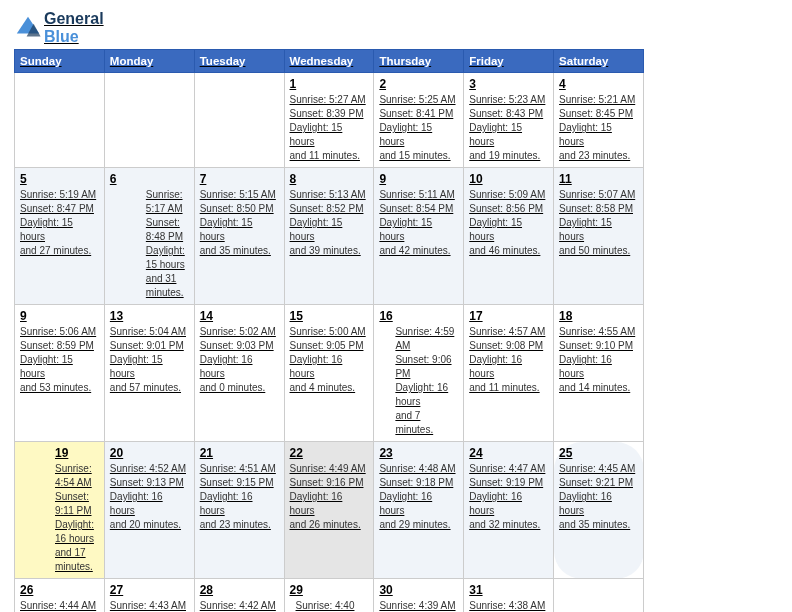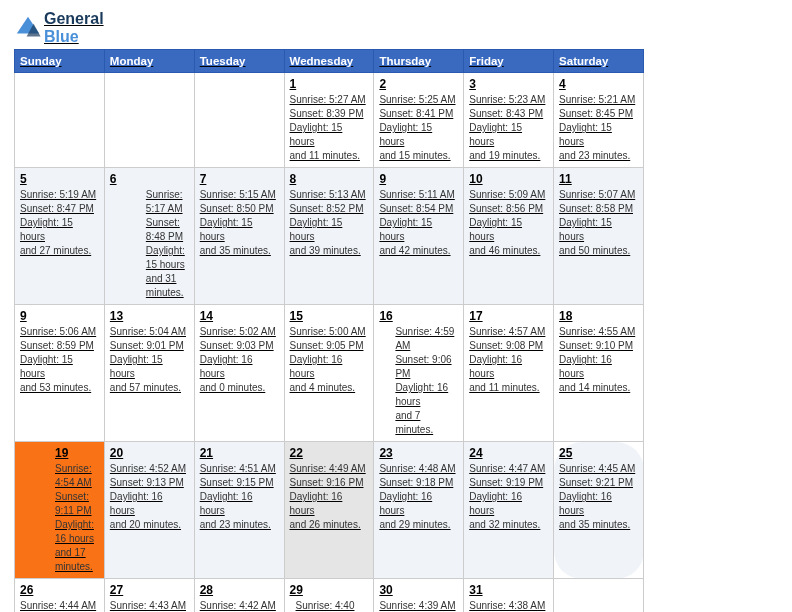--- a/index.html
+++ b/index.html
@@ -248,21 +248,21 @@
           </td>
           <td>
             <span class="day-number">18</span>
             <div class="day-info" style="white-space: pre-line;">Sunrise: 4:55 AM
 Sunset: 9:10 PM
 Daylight: 16 hours
 and 14 minutes.</div>
           </td>
         </tr>
         <tr>
-          <td style="background-color: #f97316; padding-left: 40px;">
+          <td style="background-color: #fef9c3; padding-left: 40px;">
             <span class="day-number">19</span>
             <div class="day-info" style="white-space: pre-line;">Sunrise: 4:54 AM
 Sunset: 9:11 PM
 Daylight: 16 hours
 and 17 minutes.</div>
           </td>
           <td style="background-color: rgb(240, 244, 249);">
             <span class="day-number">20</span>
             <div class="day-info" style="white-space: pre-line;">Sunrise: 4:52 AM
 Sunset: 9:13 PM

